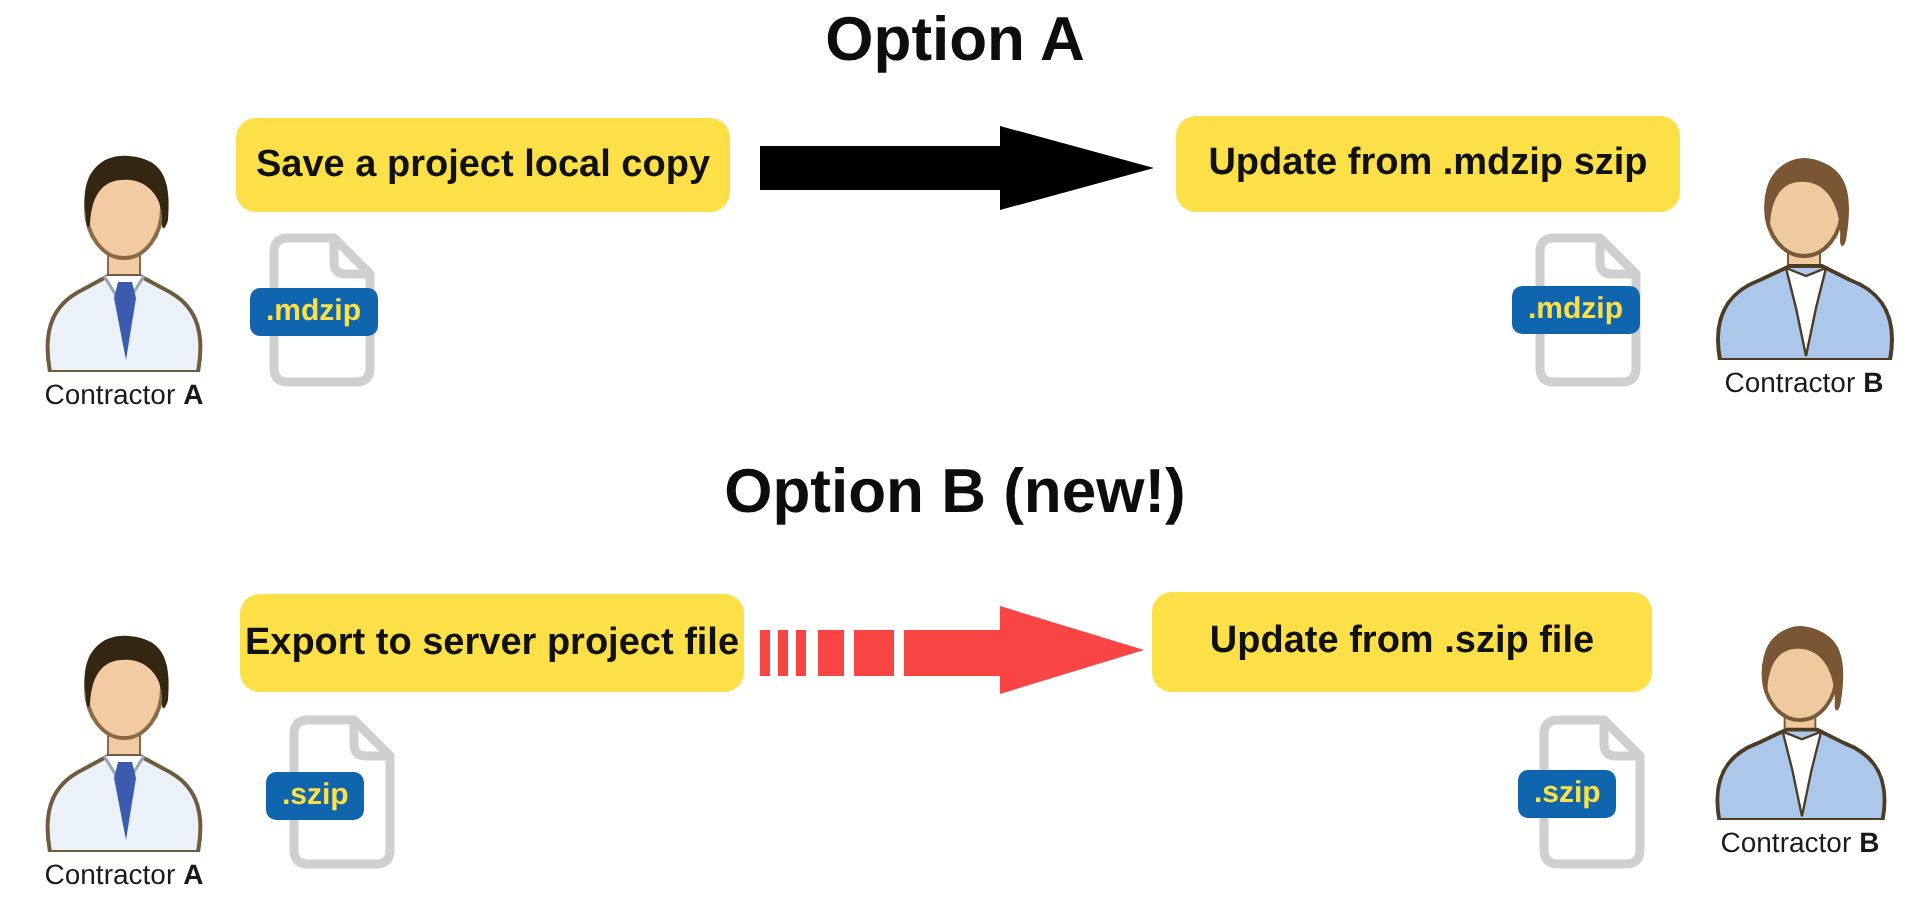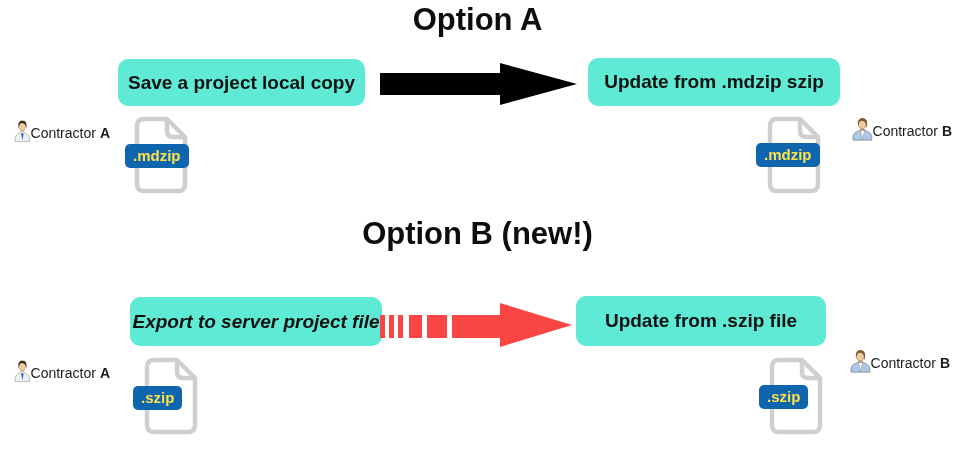--- a/index.html
+++ b/index.html
@@ -5,26 +5,26 @@
   html,body { margin:0; padding:0; background:#fff; }
   .canvas {
     position:relative; width:955px; height:453px; background:#ffffff;
     font-family:"Liberation Sans", sans-serif; overflow:hidden;padding-left:28px;
   }
   .title {
     position:absolute; left:0; width:955px; text-align:center;
     font-weight:bold; font-size:31px; color:#0d0d0d; letter-spacing:0;
   }
   .ybox {
-    position:absolute; background:#5eead4; border-radius:10px;
+    position:absolute; background:#fde047; border-radius:10px;
     display:flex; align-items:center; justify-content:center;
     font-weight:bold; font-size:19px; color:#111; text-align:center;
     white-space:nowrap;
   }
-  .actor { position:absolute; display:flex; flex-direction:row; align-items:center; }
+  .actor { position:absolute; display:flex; flex-direction:column; align-items:center; }
   .actor-label { font-size:14px; color:#1a1a1a; margin-top:3px; white-space:nowrap; }
   .actor-label b { margin-left:4px; }
   .file { position:absolute; }
   .badge {
     position:absolute; background:#1066AE; color:#fde047; font-weight:bold;
     font-size:15px; line-height:1; padding:4px 8px 5px 8px; border-radius:5px;
     white-space:nowrap;
   }
   .arrow { position:absolute; }
 </style>
@@ -78,35 +78,35 @@
         <path d="M5 102 C1 80 9 68 25 62 L40 55 L56 55 L70 62 C86 68 94 80 90 102 Z" fill="#ABC7E9" stroke="#4D3B24" stroke-width="2" stroke-linejoin="round"></path>
         <path d="M38 56 L48 60 L58 56 L53 76 L48 100 L43 76 Z" fill="#FFFFFF" stroke="#4D3B24" stroke-width="1.2"></path>
         <ellipse cx="47" cy="26" rx="19" ry="24" fill="#EFCA9F" stroke="#7A5A38" stroke-width="2"></ellipse>
         <path d="M28 30 C24 4 44 -2 56 3 C68 8 72 18 68 42 C67 46 65 46 65 42 C66 28 60 14 48 13 C38 12 31 18 30 34 C29 38 28 34 28 30 Z" fill="#7B5634"></path>
       </svg>
       <div class="actor-label"><span>Contractor</span><b>B</b></div>
     </div>
   </div>
 
   <div>
-    <div class="title" style="top:216px;">Option B (new!)</div>
+    <div class="title" style="top:228px;">Option B (new!)</div>
 
     <div class="actor" style="left:14px; top:316px; width:96px;">
       <svg width="86" height="110" viewBox="0 0 86 110">
         <rect x="35" y="44" width="16" height="18" fill="#F2CBA2" stroke="#8A6A44" stroke-width="1"></rect>
         <path d="M6 110 C2 88 8 76 22 69 L35 62 L51 62 L64 69 C78 76 84 88 80 110 Z" fill="#EAF1F9" stroke="#6F5C3E" stroke-width="2" stroke-linejoin="round"></path>
         <path d="M33 62 L43 78 L53 62" fill="#FFFFFF" stroke="#9AA6B8" stroke-width="1.5"></path>
         <path d="M40 65 L47 65 L49 73 L44 104 L38 73 Z" fill="#3A5BAE"></path>
         <ellipse cx="43" cy="28" rx="19" ry="25" fill="#F2CBA2" stroke="#8A6A44" stroke-width="2"></ellipse>
         <path d="M24 32 C20 8 34 1 45 2 C61 3 67 12 65 34 C64 38 62 40 62 36 C63 24 56 15 46 14 C35 13 27 18 26 36 C25 40 24 36 24 32 Z" fill="#342711"></path>
       </svg>
       <div class="actor-label"><span>Contractor</span><b>A</b></div>
     </div>
 
-    <div class="ybox" style="left:130px; top:297px; width:252px; height:49px;font-style:italic;">Export to server project file</div>
+    <div class="ybox" style="left:120px; top:297px; width:252px; height:49px;">Export to server project file</div>
 
     <svg class="arrow" style="left:378px; top:300px;" width="196" height="50" viewBox="0 0 196 50">
       <g fill="#FA4545">
         <rect x="2" y="15" width="5" height="23"></rect>
         <rect x="11" y="15" width="5" height="23"></rect>
         <rect x="20" y="15" width="5" height="23"></rect>
         <rect x="31" y="15" width="13" height="23"></rect>
         <rect x="49" y="15" width="20" height="23"></rect>
         <rect x="74" y="15" width="49" height="23"></rect>
         <polygon points="122,3 194,25 122,47"></polygon>

